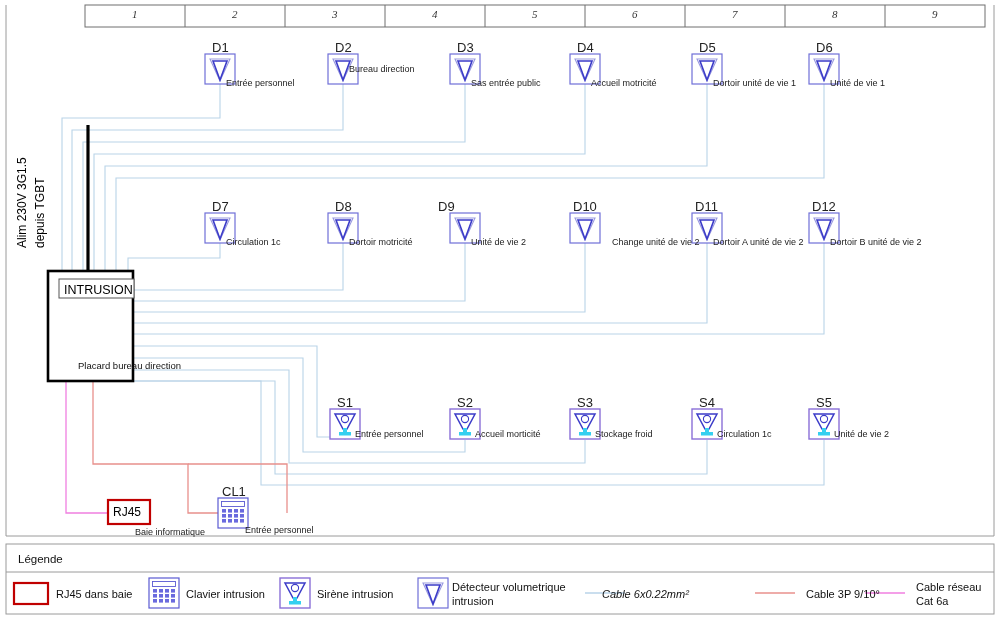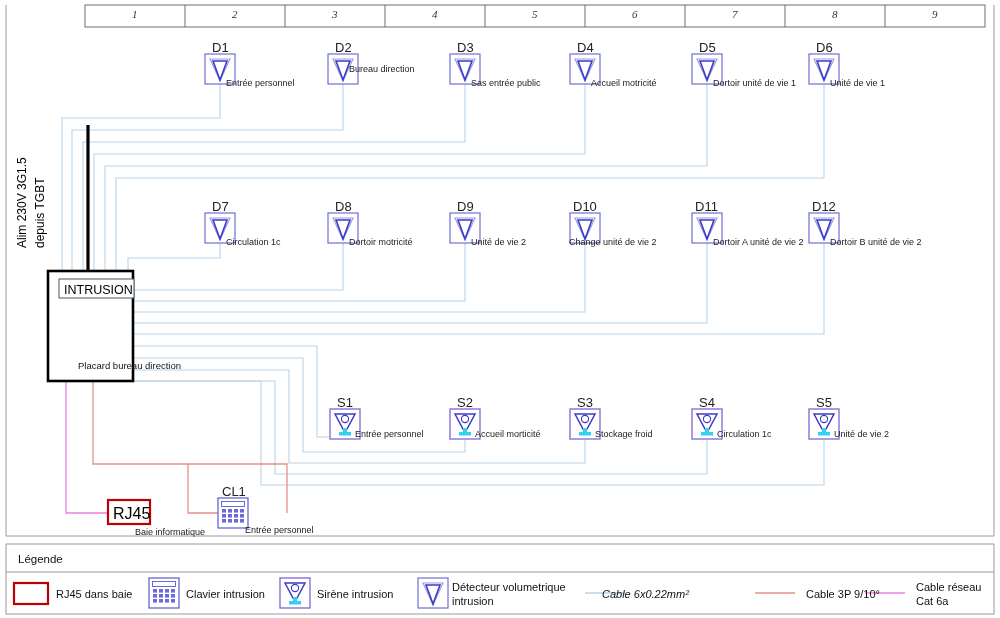--- a/index.html
+++ b/index.html
@@ -61,21 +61,21 @@
     font-size: 9.5px;
     color: #111111;
   }
   .feed-label {
     font-size: 12px;
     color: #000000;
     transform-origin: 0 0;
     transform: rotate(-90deg);
   }
   .rj45-text {
-    font-size: 16px;
+    font-size: 12px;
     color: #000000;
   }
   .nodrag { user-select: none; }
 </style>
 </head>
 <body>
 
 <div id="page">
 
   <svg class="layer" viewBox="0 0 1000 618">
@@ -259,24 +259,24 @@
   <div class="lbl devdesc" style="left:591px;top:79px;">Accueil motricité</div>
   <div class="lbl devtag" style="left:699px;top:41px;">D5</div>
   <div class="lbl devdesc" style="left:713px;top:79px;">Dortoir unité de vie 1</div>
   <div class="lbl devtag" style="left:816px;top:41px;">D6</div>
   <div class="lbl devdesc" style="left:830px;top:79px;">Unité de vie 1</div>
 
   <div class="lbl devtag" style="left:212px;top:200px;">D7</div>
   <div class="lbl devdesc" style="left:226px;top:238px;">Circulation 1c</div>
   <div class="lbl devtag" style="left:335px;top:200px;">D8</div>
   <div class="lbl devdesc" style="left:349px;top:238px;">Dortoir motricité</div>
-  <div class="lbl devtag" style="left:457px;top:200px;">D9</div>
+  <div class="lbl devtag" style="left:438px;top:200px;">D9</div>
   <div class="lbl devdesc" style="left:471px;top:238px;">Unité de vie 2</div>
   <div class="lbl devtag" style="left:573px;top:200px;">D10</div>
-  <div class="lbl devdesc" style="left:569px;top:238px;">Change unité de vie 2</div>
+  <div class="lbl devdesc" style="left:612px;top:238px;">Change unité de vie 2</div>
   <div class="lbl devtag" style="left:695px;top:200px;">D11</div>
   <div class="lbl devdesc" style="left:713px;top:238px;">Dortoir A unité de vie 2</div>
   <div class="lbl devtag" style="left:812px;top:200px;">D12</div>
   <div class="lbl devdesc" style="left:830px;top:238px;">Dortoir B unité de vie 2</div>
 
   <div class="lbl devtag" style="left:337px;top:396px;">S1</div>
   <div class="lbl devdesc" style="left:355px;top:430px;">Entrée personnel</div>
   <div class="lbl devtag" style="left:457px;top:396px;">S2</div>
   <div class="lbl devdesc" style="left:475px;top:430px;">Accueil morticité</div>
   <div class="lbl devtag" style="left:577px;top:396px;">S3</div>

